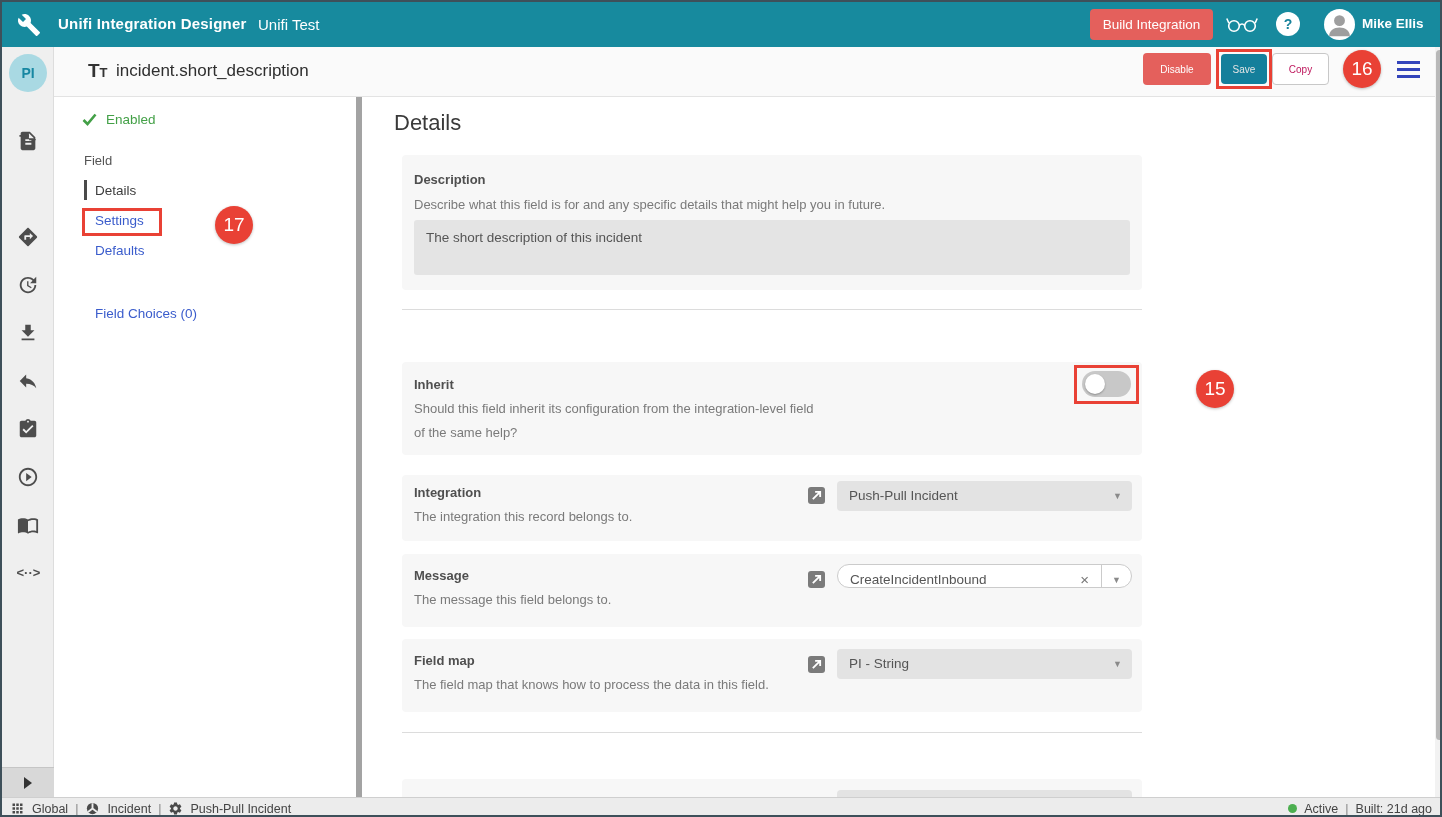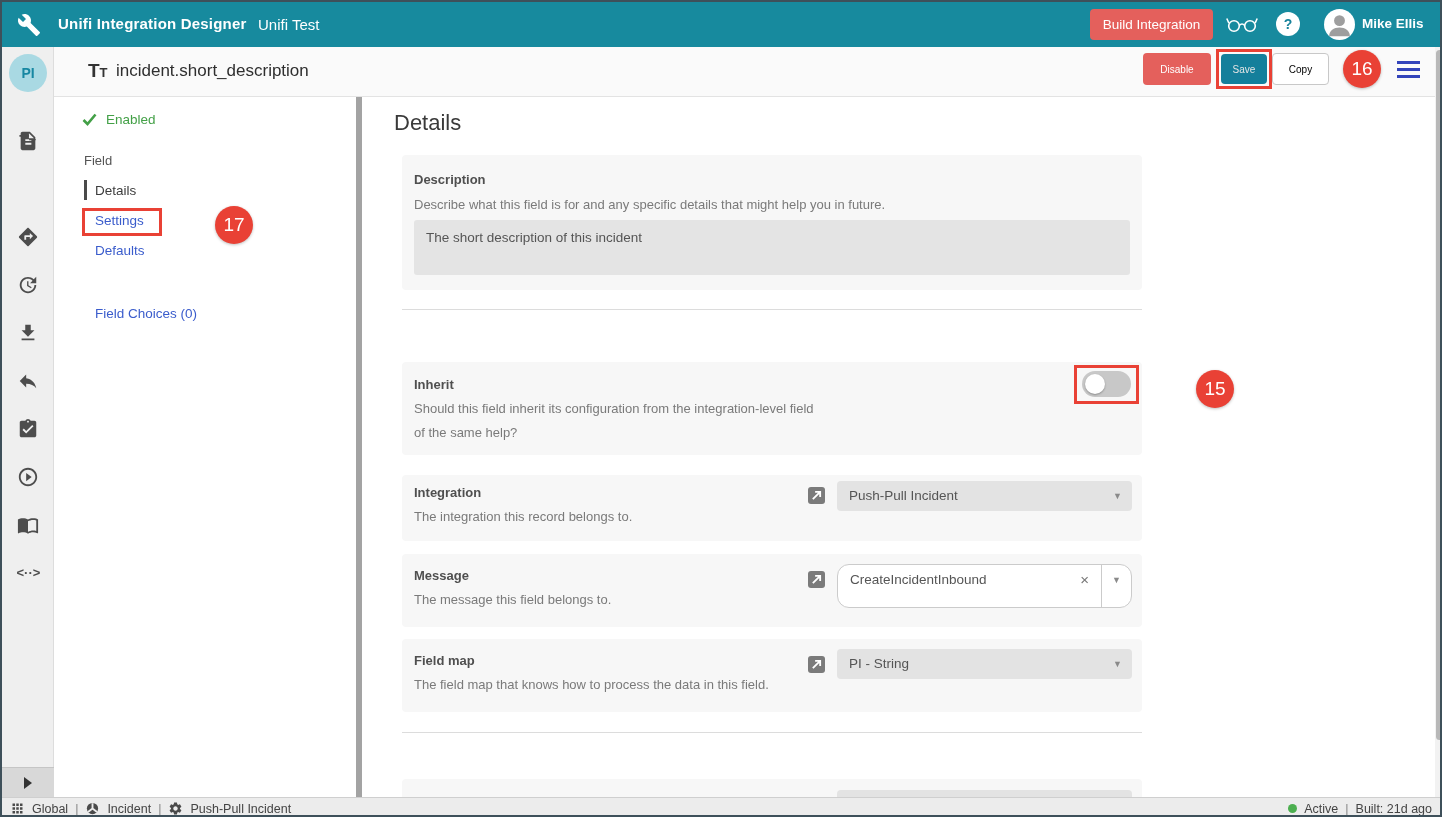--- a/index.html
+++ b/index.html
@@ -24,21 +24,21 @@
   .record-header{position:absolute;left:52px;top:45px;width:1381px;height:50px;background:#FAFAFA;border-bottom:1px solid #E3E3E3;}
   .pi-avatar{position:absolute;left:7px;top:52px;width:38px;height:38px;border-radius:50%;background:#A9D9E3;
              color:#1787A2;font-size:14px;font-weight:bold;text-align:center;line-height:38px;z-index:5;}
   .tt-icon{position:absolute;left:86px;top:58px;color:#333;}
   .tt-icon .t1{font-size:19px;font-weight:bold;}
   .tt-icon .t2{font-size:13px;font-weight:bold;}
   .record-title{position:absolute;left:114px;top:59px;font-size:17px;color:#2F2F2F;}
   .btn{position:absolute;height:32px;border-radius:4px;font-size:10px;font-family:inherit;cursor:pointer;text-align:center;}
   .disable-btn{left:1141px;top:51px;width:68px;background:#E4605C;border:none;color:#fff;}
   .save-btn{left:1219px;top:52px;width:46px;height:30px;background:#147F9B;border:none;color:#e5e5e5;}
-  .copy-btn{left:1270px;top:51px;width:57px;background:#fff;border:1px solid #C8C8C8;color:#000000;}
+  .copy-btn{left:1270px;top:51px;width:57px;background:#fff;border:1px solid #C8C8C8;color:#be185d;}
   .hamburger{position:absolute;left:1395px;top:59px;width:23px;height:18px;cursor:pointer;}
   .hamburger div{height:3.2px;background:#3344BB;margin-bottom:3.6px;}
 
   
   .sidebar{position:absolute;left:0;top:45px;width:52px;height:750px;background:#EFEFEF;border-right:1px solid #DDD;}
   .sb-icon{position:absolute;left:50%;transform:translateX(-50%);width:22px;height:22px;color:#4D4D4D;cursor:pointer;}
   .sb-icon svg{width:22px;height:22px;fill:#4D4D4D;}
   .sb-text{font-weight:bold;color:#4D4D4D;white-space:nowrap;text-align:center;}
   .collapse-btn{position:absolute;left:0;top:720px;width:52px;height:30px;background:#D8D8D8;border-top:1px solid #C5C5C5;cursor:pointer;}
   .collapse-btn .tri{position:absolute;left:22px;top:9px;width:0;height:0;border-top:6px solid transparent;
@@ -71,21 +71,21 @@
   .divider-2{top:635px;}
   .f-label{position:absolute;left:12px;font-size:13px;font-weight:bold;color:#4F4F4F;text-align:center;}
   .f-help{position:absolute;left:12px;font-size:13px;color:#7A7A7A;}
   .textarea{position:absolute;left:12px;top:65px;width:716px;height:55px;background:#E4E4E4;border-radius:3px;
             font-size:13.5px;color:#555;padding:10px 12px;cursor:text;}
   .ref-icon{position:absolute;left:406px;width:17px;height:17px;background:#7B7B7B;border-radius:3px;cursor:pointer;}
   .ref-icon svg{position:absolute;left:3px;top:3px;width:11px;height:11px;stroke:#fff;stroke-width:2;fill:none;}
   .dropdown{position:absolute;left:435px;width:295px;height:30px;background:#E3E3E3;border-radius:4px;
             font-size:13.5px;color:#555;line-height:30px;padding-left:12px;cursor:pointer;}
   .dropdown .caret{position:absolute;right:10px;top:0;font-size:9px;color:#8a8a8a;}
-  .combobox{position:absolute;left:435px;top:10px;width:295px;height:44px;background:#fff;border:1px solid #CBCBCB;border-radius:12px;
+  .combobox{position:absolute;left:435px;top:10px;width:295px;height:24px;background:#fff;border:1px solid #CBCBCB;border-radius:12px;
             font-size:13.5px;color:#555;line-height:30px;cursor:text;}
   .combobox .val{position:absolute;left:12px;top:0;}
   .combobox .clear{position:absolute;right:42px;top:0;color:#777;font-size:15px;cursor:pointer;}
   .combobox .caret-box{position:absolute;right:0;top:0;width:30px;height:100%;border-left:1px solid #CBCBCB;
                        text-align:center;font-size:9px;color:#8a8a8a;line-height:30px;cursor:pointer;}
   .toggle{position:absolute;left:720px;top:274px;width:49px;height:26px;background:#C8C8C8;border-radius:13px;cursor:pointer;}
   .toggle .knob{position:absolute;left:3px;top:3px;width:20px;height:20px;border-radius:50%;background:#fff;
                 box-shadow:0 1px 2px rgba(0,0,0,.3);}
 
   

